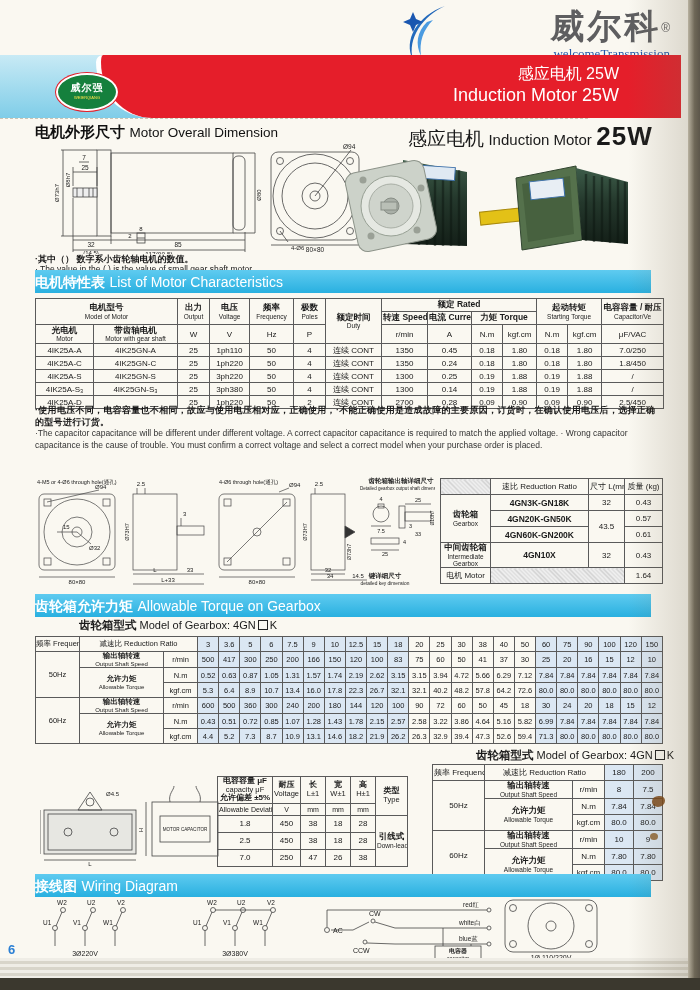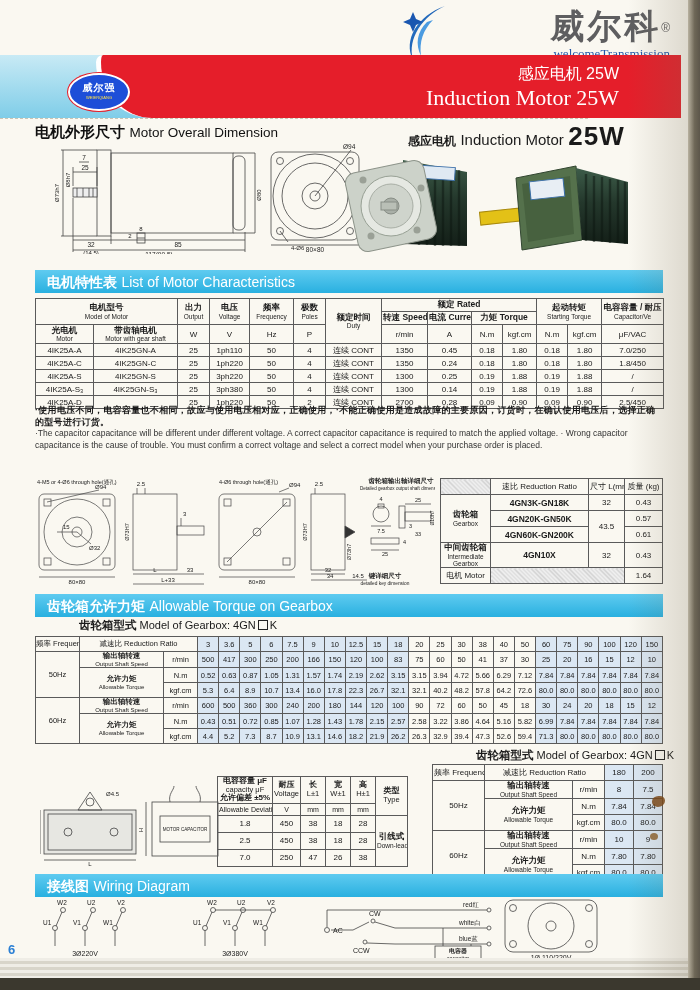--- a/index.html
+++ b/index.html
@@ -19,34 +19,34 @@
   .logo-cn{font-size:34px;font-weight:bold;color:#5e5e60;letter-spacing:3px;}
   .logo-reg{font-size:12px;color:#5e5e60;vertical-align:super;}
   .logo-sub{font-family:"Liberation Serif",serif;font-size:13px;color:#1f55a8;margin-top:-4px;}
   .banner{position:absolute;left:0;top:55px;width:588px;height:63px;border-bottom:1px dashed #c9c4b4;}
   .banner-cyan{position:absolute;left:0;top:0;width:150px;height:63px;
       background:linear-gradient(180deg,#c8eaf5,#7fcde8);}
   .banner-red{position:absolute;left:96px;top:0;width:580px;height:63px;background:#e51e2a;
       border-radius:10px 0 0 80px;border-left:5px solid #fff;}
   .banner-text{position:absolute;right:62px;top:9px;text-align:right;color:#fff;line-height:1.25;}
   .banner-l1{font-size:16px;}
-  .banner-l2{font-size:22px;font-family:Liberation Serif, serif;}
-  .badge{position:absolute;left:68px;top:18px;width:58px;height:34px;background:#1d4ed8;
+  .banner-l2{font-size:18px;}
+  .badge{position:absolute;left:56px;top:18px;width:58px;height:34px;background:#15803d;
       border:2px solid #fff;border-radius:50%;text-align:center;box-shadow:0 0 0 1px #e51e2a;}
   .badge-cn{font-size:10px;font-weight:bold;color:#fff;margin-top:6px;letter-spacing:1px;}
   .badge-en{font-size:4px;color:#ffe24a;}
   
   .sec1-title{position:absolute;left:35px;top:123px;}
   .t-cn{font-size:15px;font-weight:bold;color:#111;}
   .t-en{font-size:13.5px;color:#111;}
   .prod-title{position:absolute;left:408px;top:121px;white-space:nowrap;}
-  .prod-title .cn{font-size:12px;font-weight:bold;margin-top:31px;}
+  .prod-title .cn{font-size:19px;font-weight:normal;margin-top:31px;}
   .prod-title .en{font-size:15px;}
   .prod-title .pw{font-size:26px;font-weight:bold;letter-spacing:1px;}
-  .bar{position:absolute;height:23px;line-height:23px;padding-left:12px;color:#fff;
+  .bar{position:absolute;height:23px;line-height:23px;padding-left:0;color:#fff;
       background:linear-gradient(180deg,#5fcbf0,#29b0e0);}
   .bar .bcn{font-size:14px;font-weight:bold;}
   .bar .ben{font-size:14px;}
   
   svg text{font-family:"Liberation Sans",sans-serif;fill:#222;}
   .draw{position:absolute;}
   
   .note1{position:absolute;left:35px;top:254px;font-size:8.5px;white-space:nowrap;}
   .note1 .cnb{font-weight:bold;font-size:9px;}
   .notes2{position:absolute;left:35px;top:404px;width:625px;line-height:1.35;}
@@ -235,20 +235,24 @@
     <g stroke="#0d1711" stroke-width="2.4" opacity=".5">
       <line x1="108" y1="22" x2="108" y2="89"></line>
         <line x1="116" y1="24" x2="116" y2="90"></line>
       <line x1="124" y1="25" x2="124" y2="90"></line>
         <line x1="132" y1="27" x2="132" y2="91"></line>
       <line x1="140" y1="28" x2="140" y2="91"></line>
         <line x1="147" y1="30" x2="147" y2="92"></line>
     </g>
   </svg>
 
+  <div class="note1">
+    <span class="cnb">·其中（） 数字系小齿轮轴电机的数值。</span>
+    <span>· The value in the ( ) is the value of small gear shaft motor.</span>
+  </div>
 
   <div class="bar" style="left:35px;top:270px;width:616px;">
     <span class="bcn">电机特性表</span>
     <span class="ben">List of Motor Characteristics</span>
   </div>
 
   <table class="chartbl">
     <colgroup>
         <col style="width:58px">
         <col style="width:84px">

